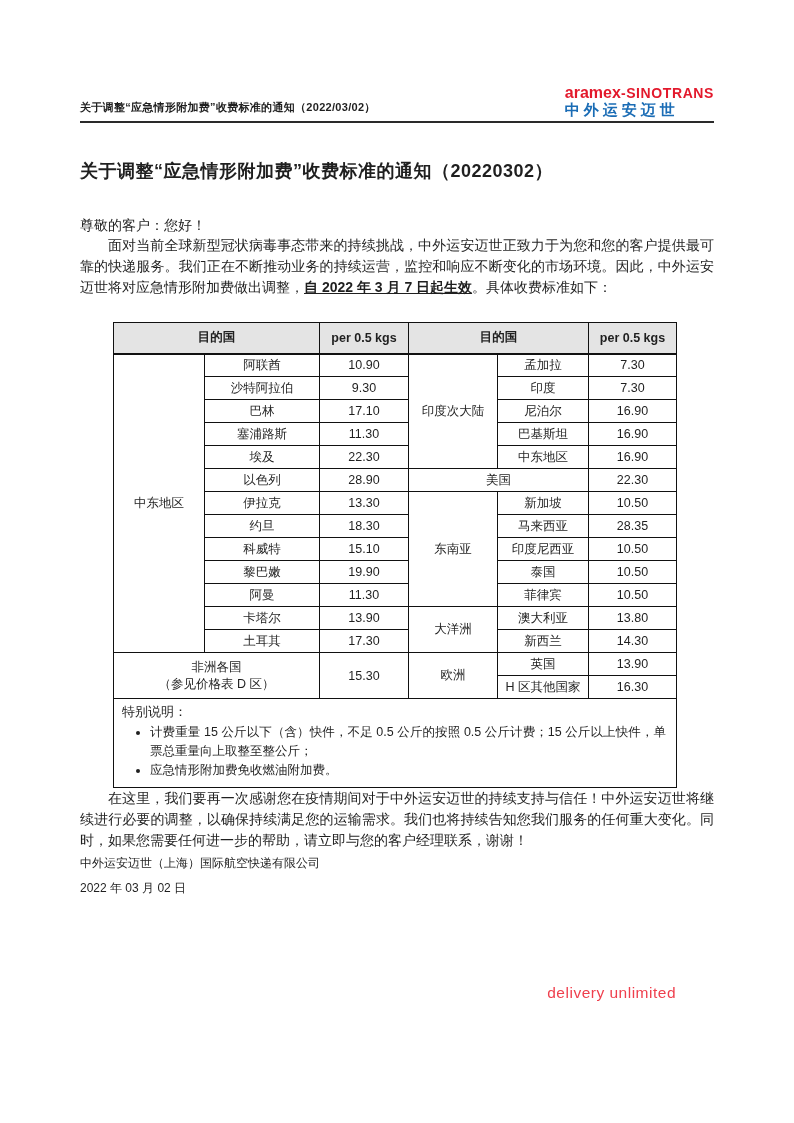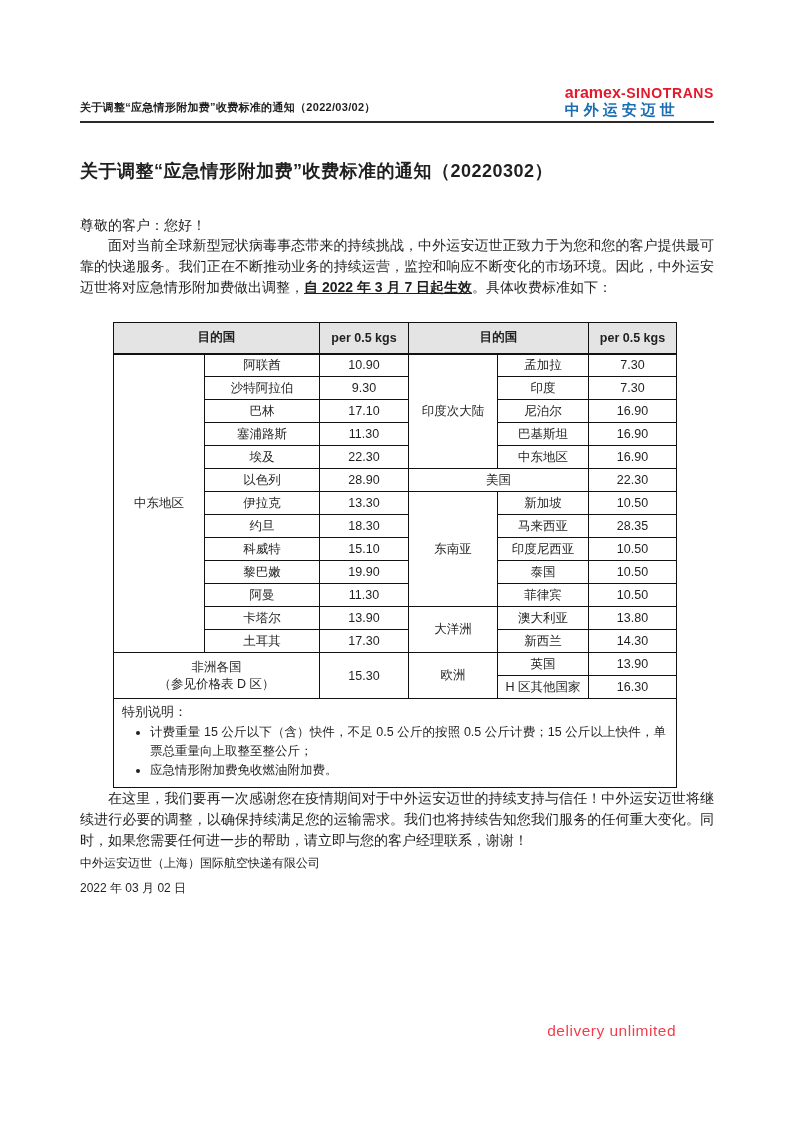--- a/index.html
+++ b/index.html
@@ -34,21 +34,21 @@
   .rates th { height:31px; background:var(--table_header_bg,#e4e4e4); font-weight:bold; border-bottom:2px solid #111;margin-left:32px; }
   .rates td { height:23px; }
   .rates td.notes { text-align:left; height:auto; padding:4px 10px 7px 8px; }
   .notes-title { font-size:13px; }
   ul.notes-list { margin:2px 0 0 0; padding-left:28px; }
   ul.notes-list li { font-size:12.5px; line-height:19px; text-align:justify; }
   td.africa div { line-height:17px; }
 
   .closing { margin-top:26px; }
   .sig { font-size:12px; line-height:25px; }
-  .slogan { position:absolute; top:1022px; right:118px; color:var(--slogan_red,#ef3f4d);
+  .slogan { position:absolute; top:984px; right:118px; color:var(--slogan_red,#ef3f4d);
             font-size:15.5px; letter-spacing:0.5px; }
 </style>
 </head>
 <body>
 
 <div class="page">
 
   <div class="hdr">
     <div class="doc-ref">关于调整“应急情形附加费”收费标准的通知（2022/03/02）</div>
     <div class="logo">

